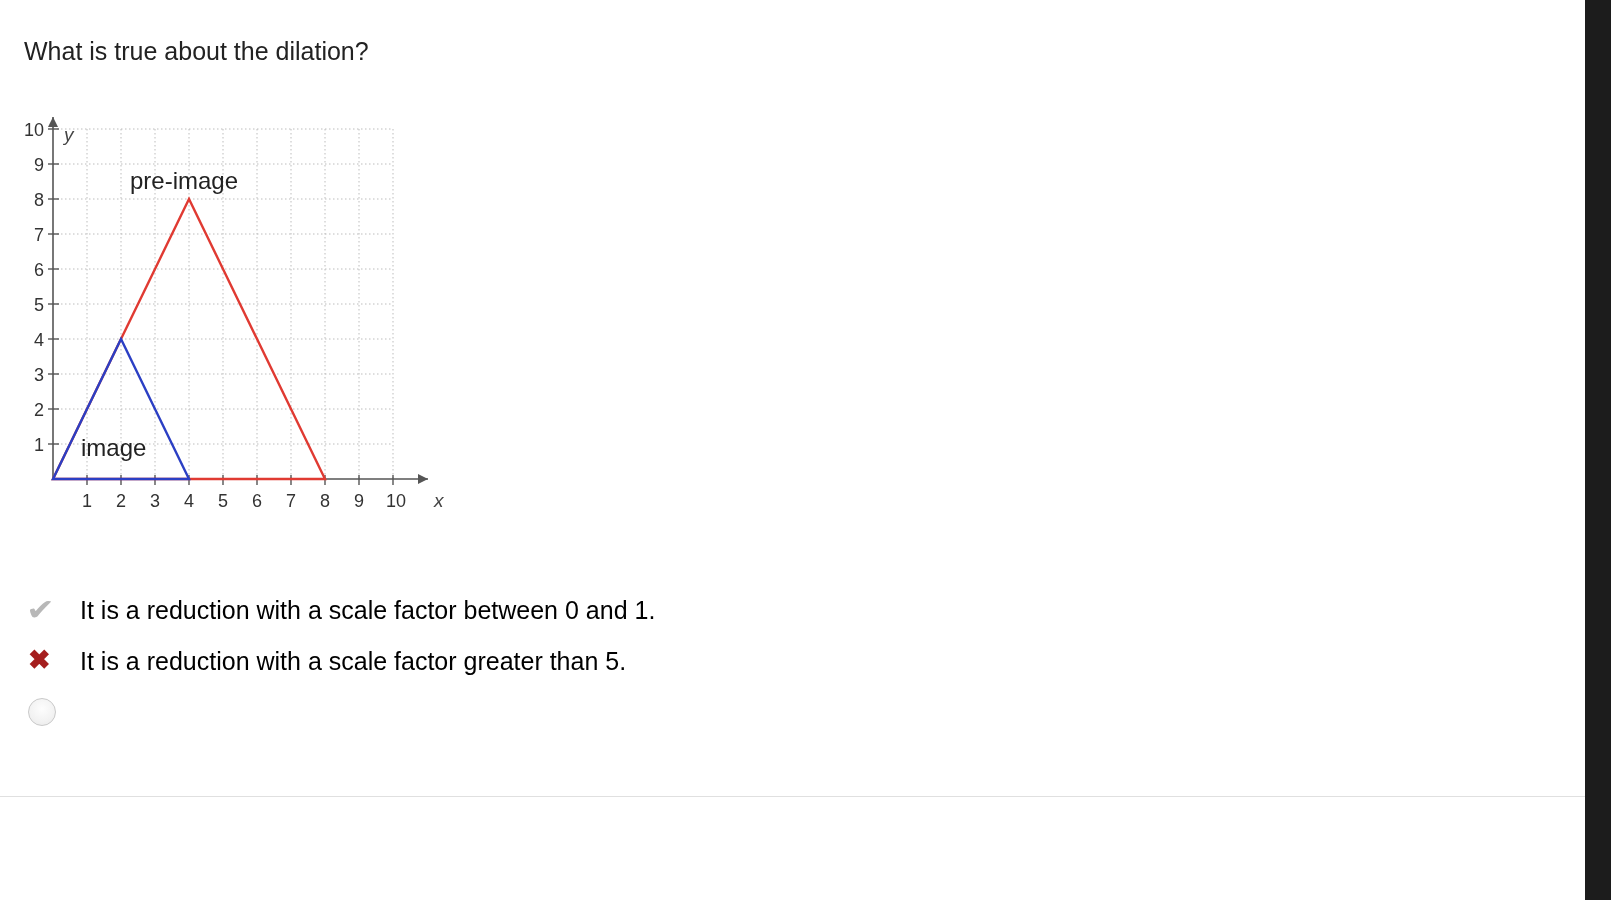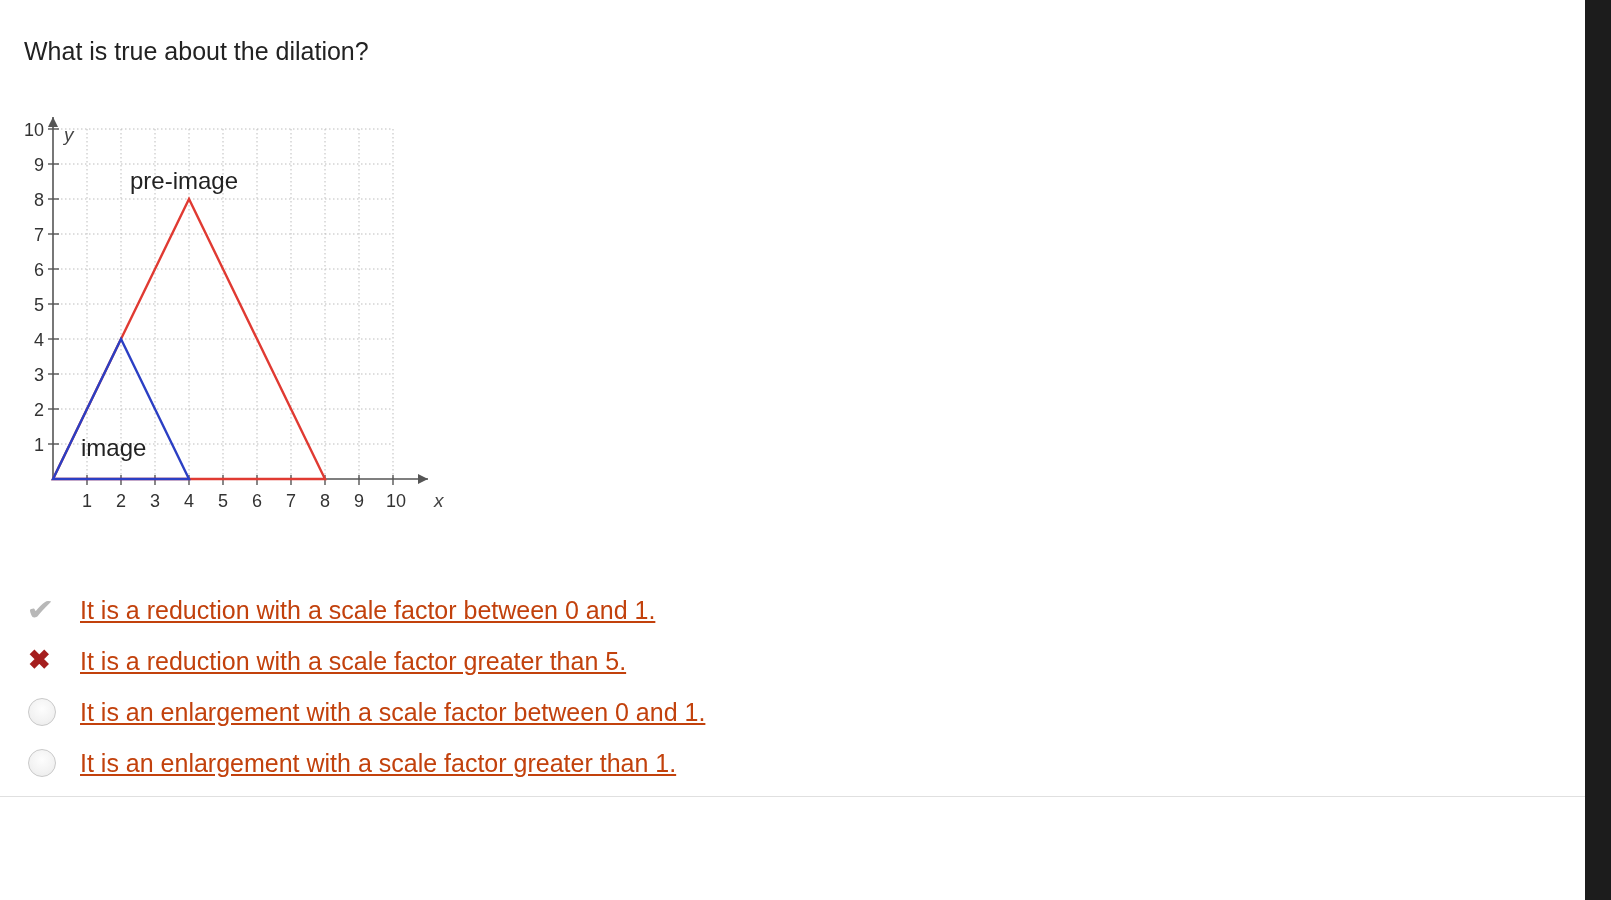--- a/index.html
+++ b/index.html
@@ -65,23 +65,22 @@
     flex: 0 0 56px;
     display: flex;
     align-items: center;
     justify-content: flex-start;
     padding-left: 4px;
     box-sizing: border-box;
   }
   .answer-label {
     font-size: 25px;
     line-height: 30px;
-    color: #c2410c;
+    color: #000000;
     white-space: nowrap;
-    text-decoration: underline;
   }
   .radio-circle {
     width: 28px;
     height: 28px;
     border-radius: 50%;
     border: 1px solid #c9c9c9;
     background: radial-gradient(circle at 50% 38%, #fdfdfd 0%, #f2f2f2 60%, #e8e8e8 100%);
     box-sizing: border-box;
   }
   .check-mark {
@@ -239,29 +238,22 @@
       <div class="answer-mark">
         <span class="x-mark">✖</span>
       </div>
       <div class="answer-label">It is a reduction with a scale factor greater than 5.</div>
     </div>
 
     <div class="answer-row">
       <div class="answer-mark">
         <span class="radio-circle"></span>
       </div>
-      <div class="answer-label">It is an enlargement with a scale factor between 0 and 1.</div>
     </div>
 
-    <div class="answer-row">
-      <div class="answer-mark">
-        <span class="radio-circle"></span>
-      </div>
-      <div class="answer-label">It is an enlargement with a scale factor greater than 1.</div>
-    </div>
 
   </div>
 
   <div class="footer-divider"></div>
   <div class="footer">
     
   </div>
   <div class="bottom-strip"></div>
 </div>
 

